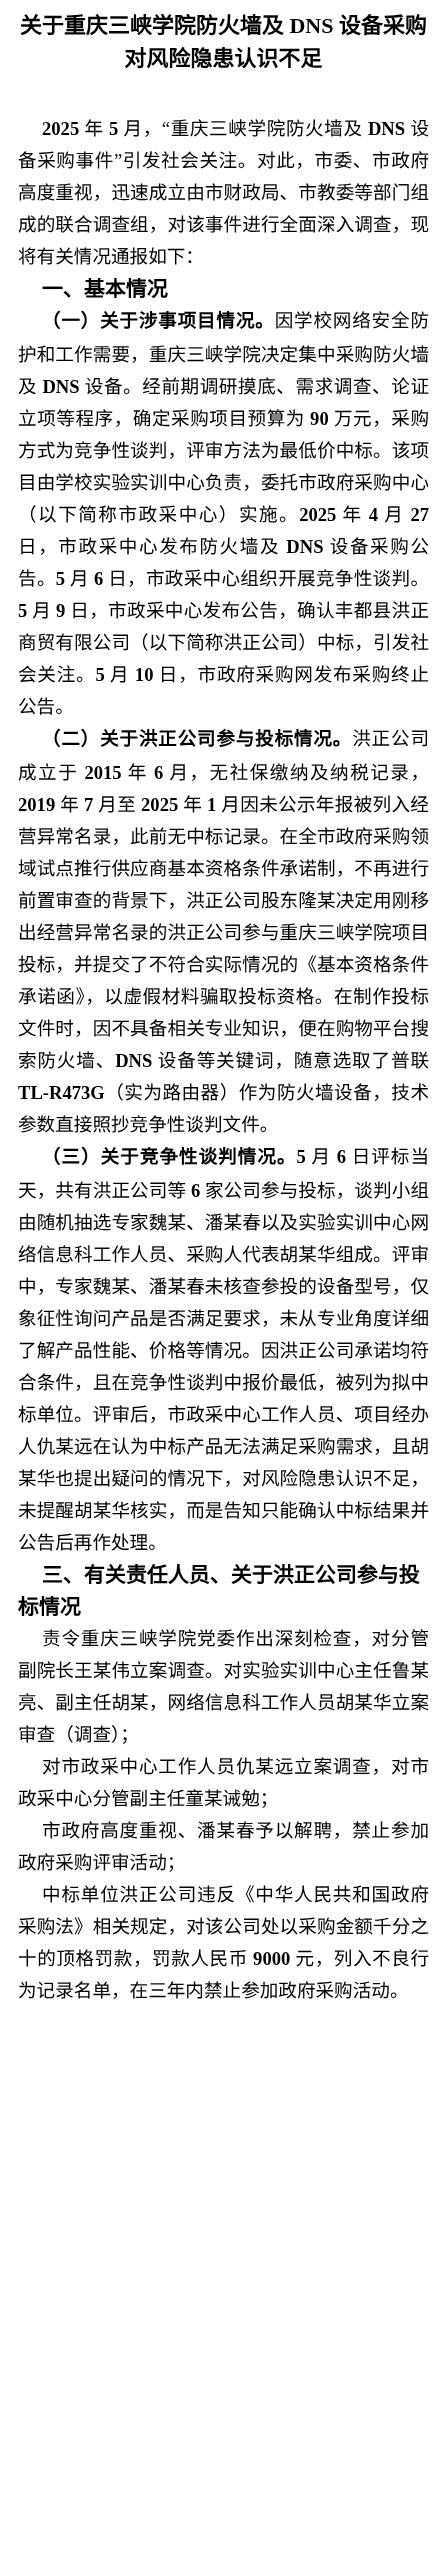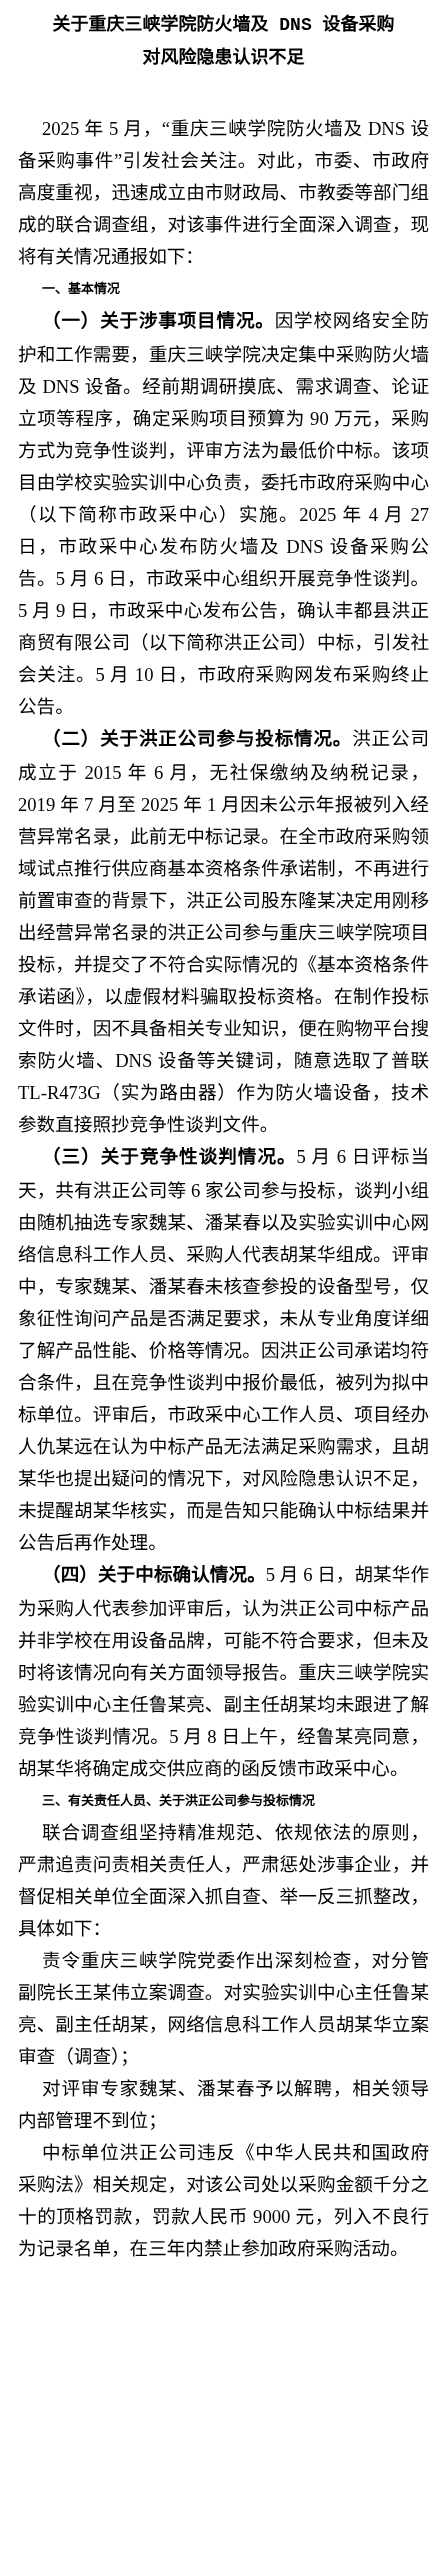--- a/index.html
+++ b/index.html
@@ -12,63 +12,62 @@
     min-height: 2576px;
     box-sizing: border-box;
     background: #ffffff;
     color: #000000;
     padding: 9.3px 17px 13.3px 18px;
     font-family: "Liberation Serif", "DejaVu Serif", serif;
     font-size: 18.6px;
     line-height: 32px;
   }
   .title {
-    font-family: Liberation Mono, monospace;
+    font-family: Liberation Serif, serif;
     font-weight: bold;
-    font-size: 18px;
+    font-size: 22px;
     line-height: 33px;
     text-align: center;
     margin: 0 0 38px 0;
   }
   .heading {
     font-family: "Liberation Sans", "DejaVu Sans", sans-serif;
     font-weight: bold;
-    font-size: 13px;
+    font-size: 21px;
     line-height: 32px;
     margin: 0;
     text-indent: 24px;
   }
   .para {
     margin: 0;
     text-indent: 24px;
     text-align: justify;
   }
   .lead {
     font-family: Liberation Mono, monospace;
     font-weight: bold;
   }
   .num {
-    font-weight: normal;
+    font-weight: bold;
     font-family: "Liberation Serif", "DejaVu Serif", serif;
   }
 </style>
 </head>
 <body>
 
 <div class="page">
   <h1 class="title"><span>关于重庆三峡学院防火墙及 DNS 设备采购</span><br><span>对风险隐患认识不足</span></h1>
 
   <div>
       <p class="para"><span class="num">2025</span> 年 <span class="num">5</span> 月，“重庆三峡学院防火墙及 <span class="num">DNS</span> 设备采购事件”引发社会关注。对此，市委、市政府高度重视，迅速成立由市财政局、市教委等部门组成的联合调查组，对该事件进行全面深入调查，现将有关情况通报如下：</p>
       <h2 class="heading">一、基本情况</h2>
       <p class="para"><span class="lead">（一）关于涉事项目情况。</span>因学校网络安全防护和工作需要，重庆三峡学院决定集中采购防火墙及 <span class="num">DNS</span> 设备。经前期调研摸底、需求调查、论证立项等程序，确定采购项目预算为 <span class="num">90</span> 万元，采购方式为竞争性谈判，评审方法为最低价中标。该项目由学校实验实训中心负责，委托市政府采购中心（以下简称市政采中心）实施。<span class="num">2025</span> 年 <span class="num">4</span> 月 <span class="num">27</span> 日，市政采中心发布防火墙及 <span class="num">DNS</span> 设备采购公告。<span class="num">5</span> 月 <span class="num">6</span> 日，市政采中心组织开展竞争性谈判。<span class="num">5</span> 月 <span class="num">9</span> 日，市政采中心发布公告，确认丰都县洪正商贸有限公司（以下简称洪正公司）中标，引发社会关注。<span class="num">5</span> 月 <span class="num">10</span> 日，市政府采购网发布采购终止公告。</p>
       <p class="para"><span class="lead">（二）关于洪正公司参与投标情况。</span>洪正公司成立于 <span class="num">2015</span> 年 <span class="num">6</span> 月，无社保缴纳及纳税记录，<span class="num">2019</span> 年 <span class="num">7</span> 月至 <span class="num">2025</span> 年 <span class="num">1</span> 月因未公示年报被列入经营异常名录，此前无中标记录。在全市政府采购领域试点推行供应商基本资格条件承诺制，不再进行前置审查的背景下，洪正公司股东隆某决定用刚移出经营异常名录的洪正公司参与重庆三峡学院项目投标，并提交了不符合实际情况的《基本资格条件承诺函》，以虚假材料骗取投标资格。在制作投标文件时，因不具备相关专业知识，便在购物平台搜索防火墙、<span class="num">DNS</span> 设备等关键词，随意选取了普联 <span class="num">TL-R473G</span>（实为路由器）作为防火墙设备，技术参数直接照抄竞争性谈判文件。</p>
       <p class="para"><span class="lead">（三）关于竞争性谈判情况。</span><span class="num">5</span> 月 <span class="num">6</span> 日评标当天，共有洪正公司等 <span class="num">6</span> 家公司参与投标，谈判小组由随机抽选专家魏某、潘某春以及实验实训中心网络信息科工作人员、采购人代表胡某华组成。评审中，专家魏某、潘某春未核查参投的设备型号，仅象征性询问产品是否满足要求，未从专业角度详细了解产品性能、价格等情况。因洪正公司承诺均符合条件，且在竞争性谈判中报价最低，被列为拟中标单位。评审后，市政采中心工作人员、项目经办人仇某远在认为中标产品无法满足采购需求，且胡某华也提出疑问的情况下，对风险隐患认识不足，未提醒胡某华核实，而是告知只能确认中标结果并公告后再作处理。</p>
-      <p class="para"><span class="lead">（四）关于中标确认情况。</span><span class="num">5</span> 月 <span class="num">6</span> 日，胡某华作为采购人代表参加评审后，认为洪正公司中标产品并非学校在用设备品牌，可能不符合要求，但未及时将该情况向有关方面领导报告。重庆三峡学院实验实训中心主任鲁某亮、副主任胡某均未跟进了解竞争性谈判情况。<span class="num">5</span> 月 <span class="num">8</span> 日上午，经鲁某亮同意，胡某华将确定成交供应商的函反馈市政采中心。</p>
       <h2 class="heading">三、有关责任人员、关于洪正公司参与投标情况</h2>
-      <p class="para">联合调查组坚持精准规范、依规依法的原则，严肃追责问责相关责任人，严肃惩处涉事企业，并督促相关单位全面深入抓自查、举一反三抓整改，具体如下：</p>
       <p class="para">责令重庆三峡学院党委作出深刻检查，对分管副院长王某伟立案调查。对实验实训中心主任鲁某亮、副主任胡某，网络信息科工作人员胡某华立案审查（调查）；</p>
-      <p class="para">对评审专家魏某、潘某春予以解聘，相关领导内部管理不到位；</p>
+      <p class="para">对市政采中心工作人员仇某远立案调查，对市政采中心分管副主任童某诫勉；</p>
+      <p class="para">市政府高度重视、潘某春予以解聘，禁止参加政府采购评审活动；</p>
       <p class="para">中标单位洪正公司违反《中华人民共和国政府采购法》相关规定，对该公司处以采购金额千分之十的顶格罚款，罚款人民币 <span class="num">9000</span> 元，列入不良行为记录名单，在三年内禁止参加政府采购活动。</p>
     </div>
 
 </div>
 
 
 </body></html>

